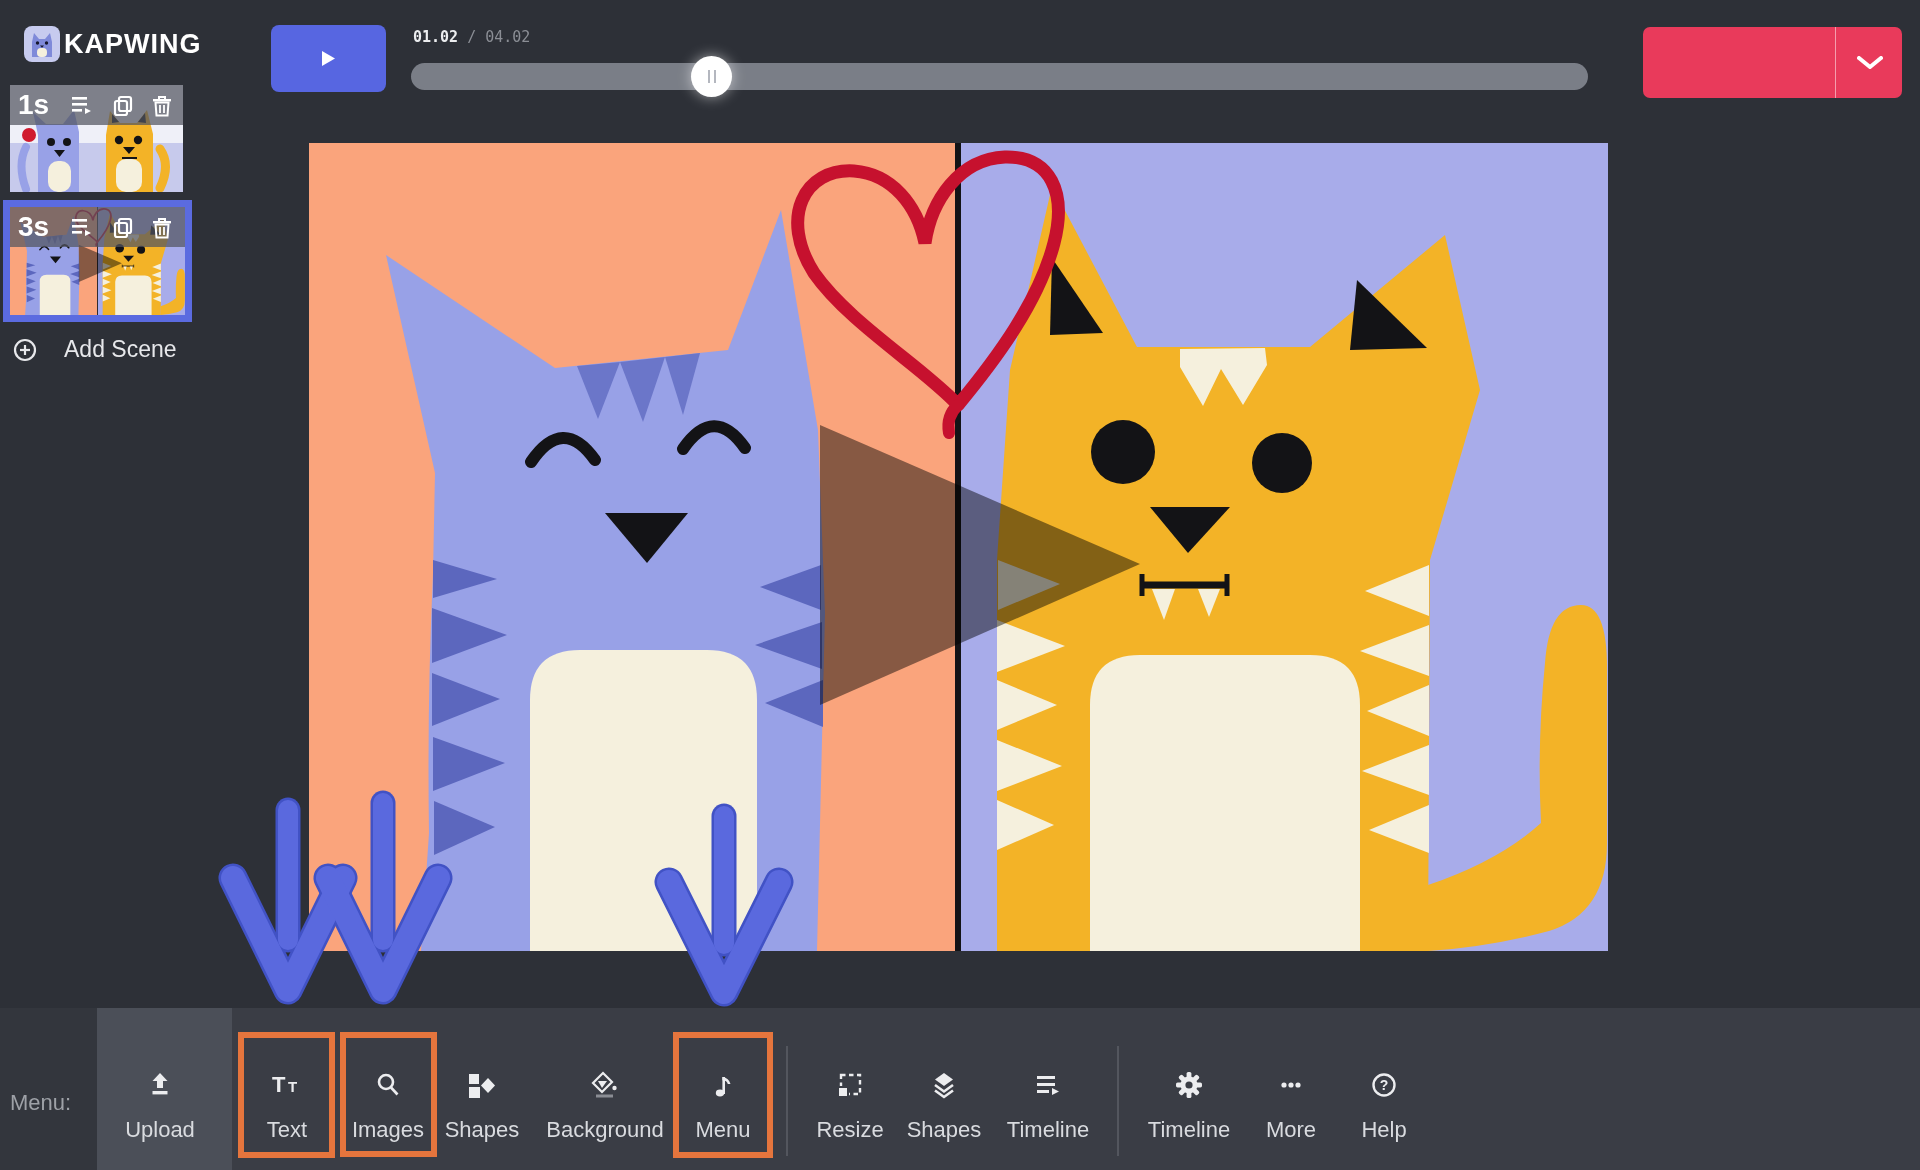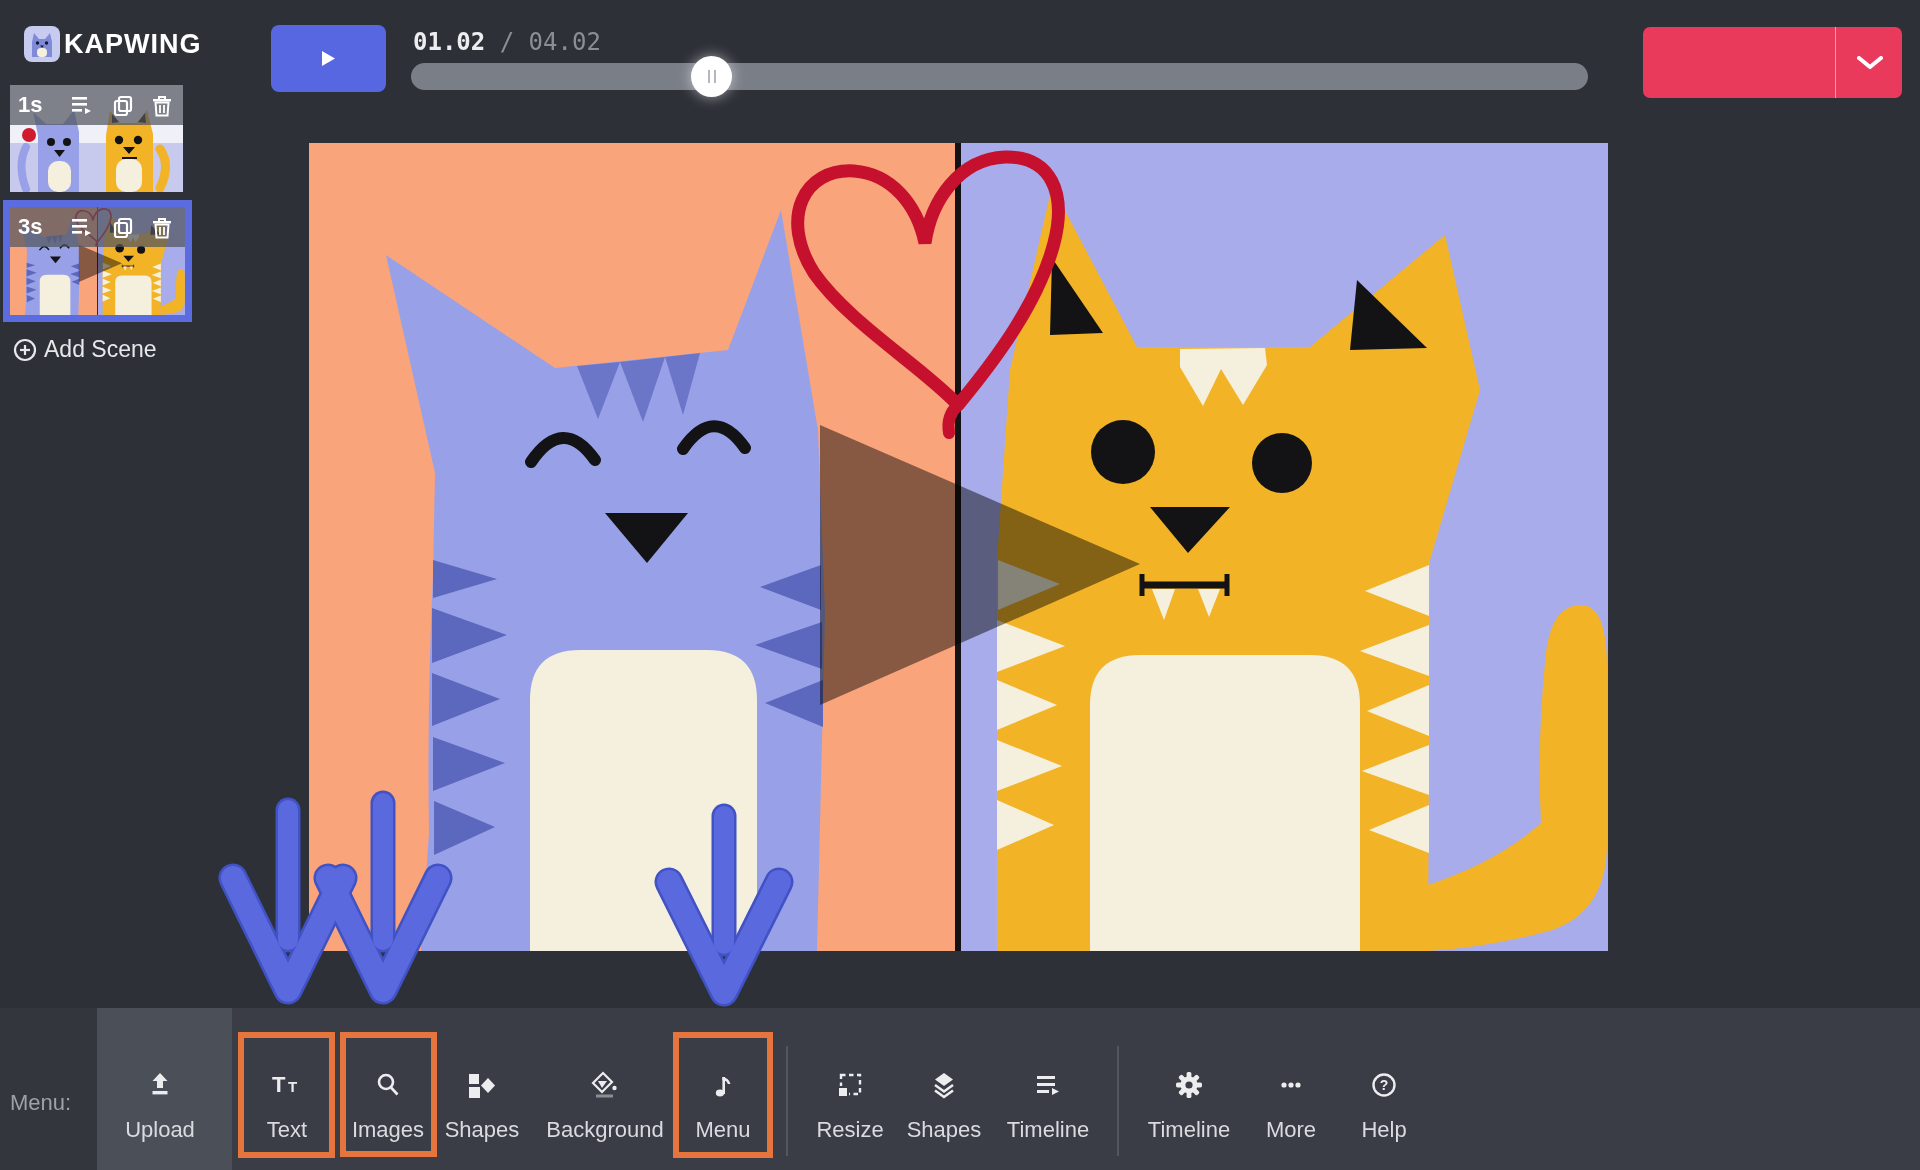--- a/index.html
+++ b/index.html
@@ -4,40 +4,40 @@
 <style>
   html,body{margin:0;padding:0}
   body{width:1920px;height:1170px;position:relative;overflow:hidden;
        background:var(--page_bg);font-family:"Liberation Sans",sans-serif;}
   .abs{position:absolute}
   
   #brand{left:24px;top:26px;display:flex;align-items:center;gap:4px;z-index:4}
   #brand .word{color:#fff;font-weight:bold;font-size:27px;letter-spacing:1px}
   #play-btn{left:271px;top:25px;width:115px;height:67px;border-radius:8px;background:var(--play_button);
             display:flex;align-items:center;justify-content:center;z-index:4}
-  #time{left:413px;top:28px;font-family:"DejaVu Sans Mono",monospace;font-size:24px;font-weight:bold;z-index:4}
+  #time{left:413px;top:28px;font-family:"DejaVu Sans Mono",monospace;font-size:15px;font-weight:bold;z-index:4}
   #time .cur{color:#ECEDEF}
   #time .sep,#time .tot{color:var(--time_total);font-weight:normal}
   #track{left:411px;top:63px;width:1177px;height:27px;border-radius:14px;background:var(--slider_track);z-index:4}
   #knob{left:-20px;top:-7px;width:41px;height:41px;border-radius:50%;background:#fff;
         box-shadow:0 0 14px rgba(255,255,255,.55);display:flex;align-items:center;justify-content:center;gap:4px}
   #knob i{display:block;width:2px;height:13px;background:#B4B7BF}
   #publish{left:1643px;top:27px;width:259px;height:71px;border-radius:7px;background:var(--publish_pink);z-index:4}
   #publish .lbl{position:absolute;left:0;top:0;width:192px;height:71px;display:flex;align-items:center;justify-content:center;
                 color:#fff;font-size:29px;font-weight:bold}
   #publish .div{position:absolute;left:192px;top:0;width:1px;height:71px;background:rgba(255,255,255,.5)}
   
   .scene{overflow:hidden}
   #scene1{left:10px;top:85px;width:173px;height:107px}
   #scene2{left:3px;top:200px;width:175px;height:108px;border:7px solid var(--selection_blue);box-sizing:content-box}
   .shead{position:absolute;left:0;top:0;right:0;height:40px;background:var(--header_band);display:flex;align-items:center;z-index:2}
-  .sdur{color:#fff;font-size:22px;font-weight:bold;margin-left:8px}
+  .sdur{color:#fff;font-size:28px;font-weight:bold;margin-left:8px}
   .shead svg{position:absolute;top:9px}
   .icon-reorder{left:60px}.icon-copy{left:101px}.icon-trash{left:140px}
-  #add-scene{left:12px;top:336px;display:flex;align-items:center;gap:6px;color:#E7E8EB;font-size:23px}
+  #add-scene{left:12px;top:336px;display:flex;align-items:center;gap:26px;color:#E7E8EB;font-size:23px}
   
   #toolbar{left:0;top:1008px;width:1920px;height:162px;background:var(--toolbar_bg);z-index:10}
   #menu-strip{position:absolute;left:0;top:0;width:97px;height:162px;background:var(--toolbar_left_bg)}
   #upload-block{position:absolute;left:97px;top:0;width:135px;height:162px;background:var(--upload_bg)}
   #menu-label{position:absolute;left:10px;top:1090px;color:var(--text_muted);font-size:22px;z-index:11}
   .titem{position:absolute;top:0;width:110px;height:162px;display:flex;flex-direction:column;align-items:center;z-index:11}
   .titem .ticon{margin-top:63px;height:30px}
   .titem .tlabel{margin-top:16px;color:var(--label);font-size:22px;white-space:nowrap}
   .hlbox{position:absolute;box-sizing:border-box;border:6px solid var(--accent_orange);z-index:12}
   .tdiv{position:absolute;top:1046px;width:2px;height:110px;background:var(--divider_line);z-index:11}

